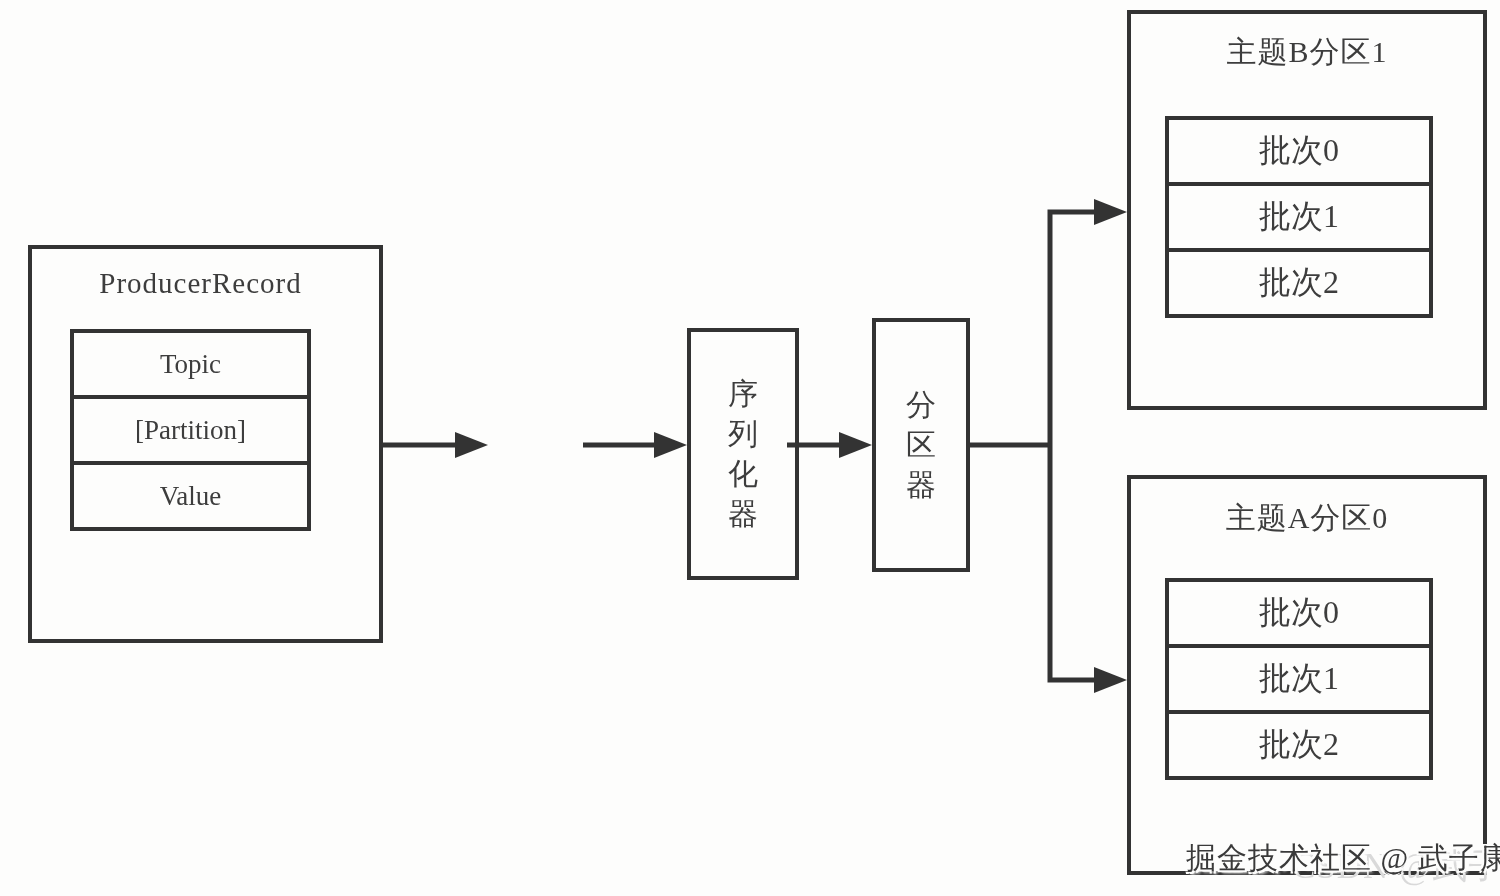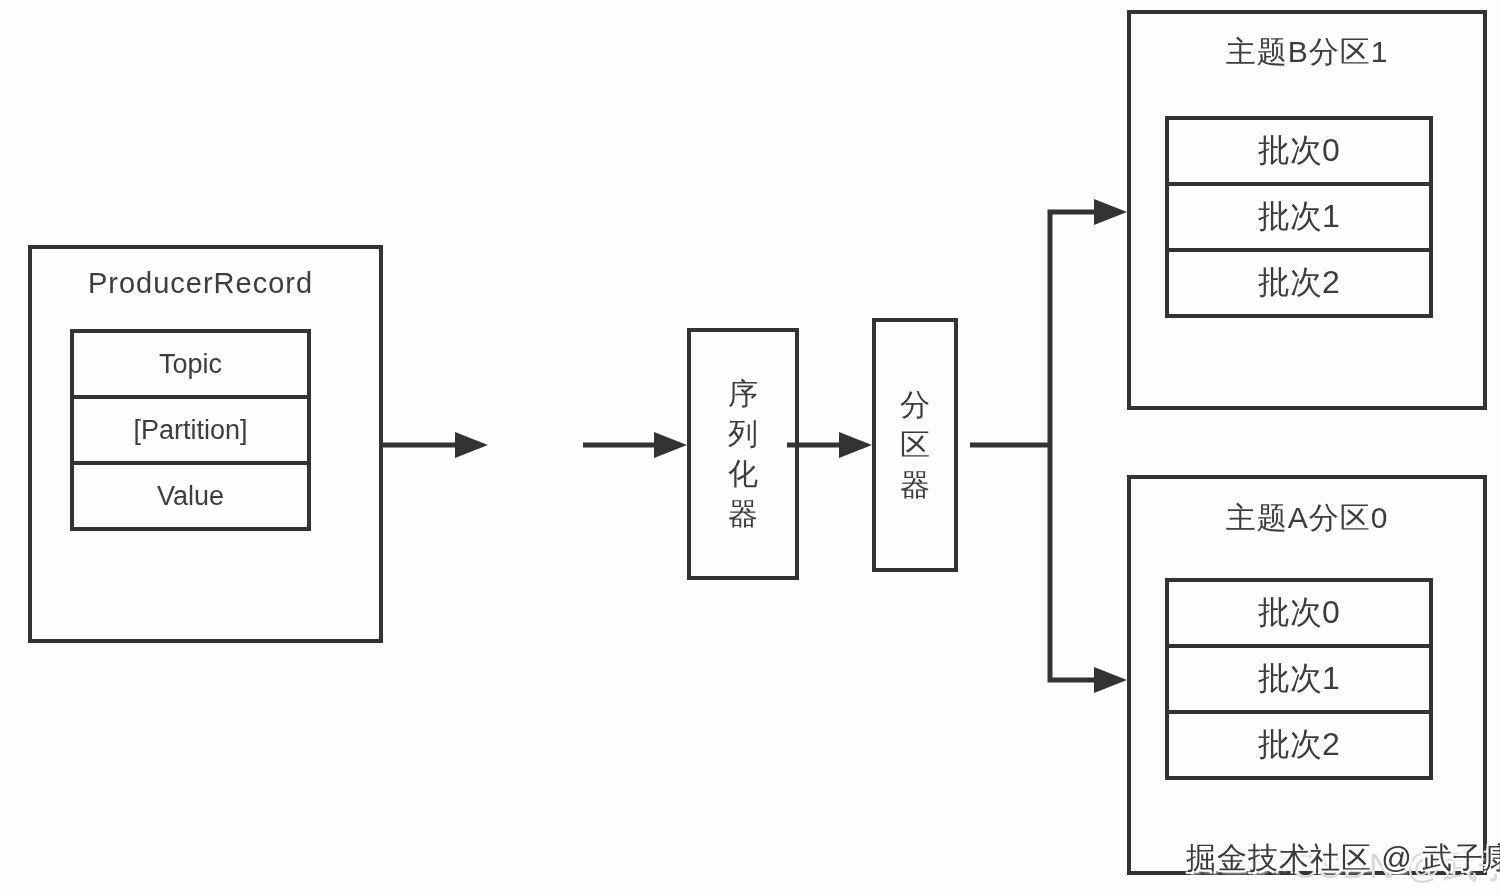--- a/index.html
+++ b/index.html
@@ -1,20 +1,20 @@
 <!DOCTYPE html>
 <html><head>
 <meta charset="utf-8">
 <style>
   html,body{margin:0;padding:0;background:#fff;}
   .canvas{
     position:relative;width:1500px;height:896px;background:#fdfdfc;overflow:hidden;
     font-family:"Liberation Sans","DejaVu Sans",sans-serif;color:#3d3d3d;
   }
-  .abs{position:absolute;box-sizing:border-box;}
+  .abs{position:absolute;box-sizing:border-box;font-family:Liberation Serif, serif;}
   .frame{border:4px solid #333;background:transparent;}
   .box-title{text-align:center;white-space:nowrap;}
   .pr-title{font-size:29px;letter-spacing:1px;}
   .topic-title{font-size:30px;letter-spacing:1px;}
   .stack{display:flex;flex-direction:column;}
   .stack .row{
     box-sizing:border-box;height:70px;border:4px solid #333;background:#fdfdfc;
     display:flex;align-items:center;justify-content:center;
   }
   .stack .row + .row{margin-top:-4px;}
@@ -61,21 +61,21 @@
     <div class="row pr-row">Topic</div>
     <div class="row pr-row">[Partition]</div>
     <div class="row pr-row">Value</div>
   </div>
 
 
   <div class="abs frame stage" style="left:687px;top:328px;width:112px;height:252px;">
     <div class="vtext">序列化器</div>
   </div>
 
-  <div class="abs frame stage" style="left:872px;top:318px;width:86px;height:254px;">
+  <div class="abs frame stage" style="left:872px;top:318px;width:98px;height:254px;">
     <div class="vtext">分区器</div>
   </div>
 
   <div class="abs frame" style="left:1127px;top:10px;width:360px;height:400px;"></div>
   <div class="abs box-title topic-title" style="left:1127px;top:32px;width:360px;">主题B分区1</div>
   <div class="abs stack" style="left:1165px;top:116px;width:268px;">
     <div class="row batch-row">批次0</div>
     <div class="row batch-row">批次1</div>
     <div class="row batch-row">批次2</div>
   </div>

